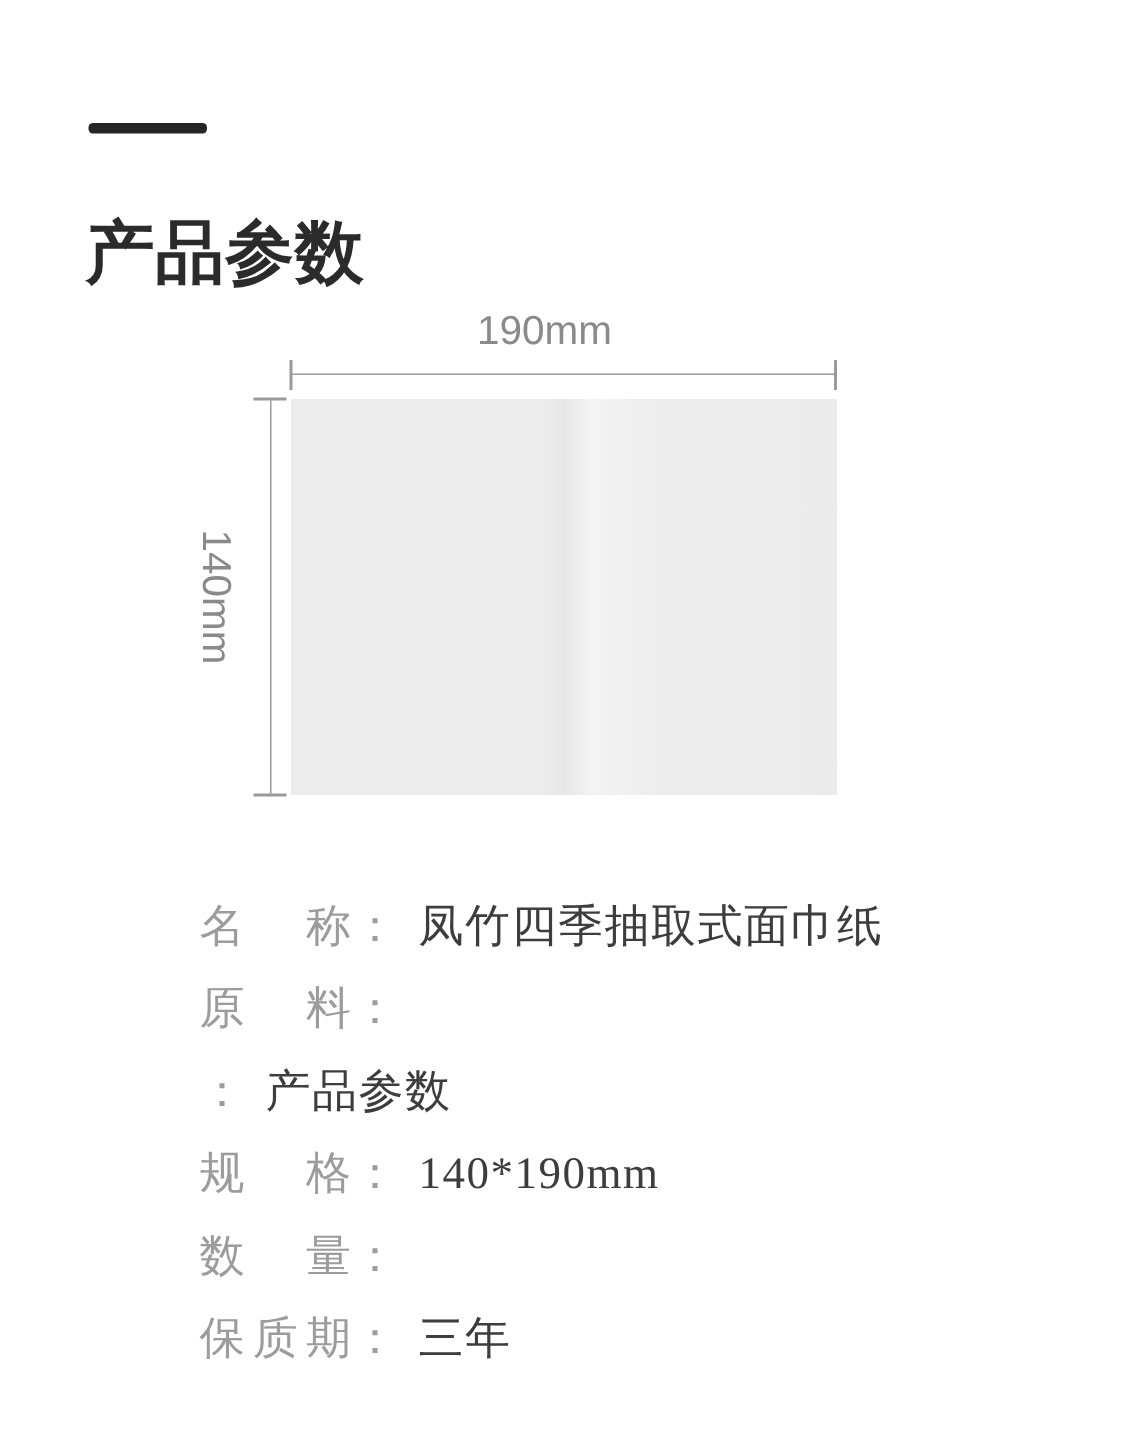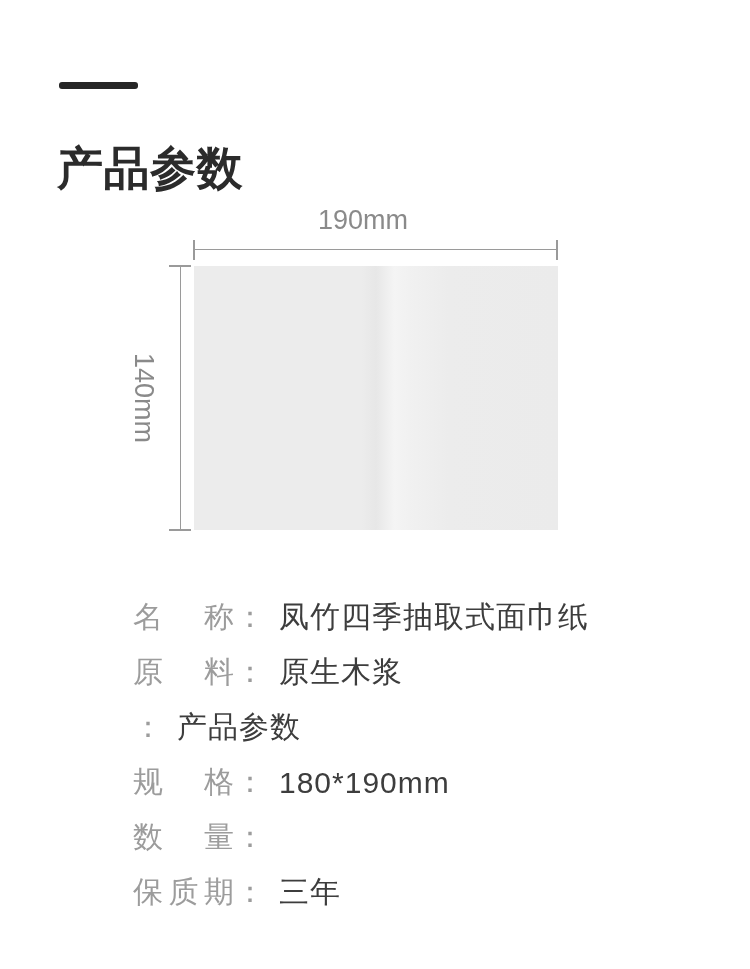--- a/index.html
+++ b/index.html
@@ -54,21 +54,21 @@
     position:absolute;left:194px;top:266px;
     width:364px;height:264px;
     background:linear-gradient(to right,
       #ececec 0%, #ececec 46%,
       #e7e7e7 50%, #f4f4f4 55%,
       #f1f1f1 59%, #ececec 70%,
       #ebebeb 100%);
   }
   
   .spec-list{
-    position:absolute;left:133px;top:590px;width:560px;
+    position:absolute;left:133px;top:590px;width:560px;font-family:Liberation Serif, serif;
   }
   .spec-row{
     display:flex;align-items:center;height:55px;
     font-size:30px;white-space:nowrap;
   }
   .spec-label{
     display:inline-block;width:102px;
     color:#9c9c9c;
     text-align:justify;text-align-last:justify;
     letter-spacing:1px;
@@ -105,32 +105,31 @@
 
     <div class="spec-row">
       <span class="spec-label">名称</span>
       <span class="spec-colon">：</span>
       <span class="spec-value">凤竹四季抽取式面巾纸</span>
     </div>
 
     <div class="spec-row">
       <span class="spec-label">原料</span>
       <span class="spec-colon">：</span>
-      <span class="spec-value">原生木浆</span>
     </div>
 
     <div class="spec-row">
       <span class="spec-colon">：</span>
       <span class="spec-value">产品参数</span>
     </div>
 
     <div class="spec-row">
       <span class="spec-label">规格</span>
       <span class="spec-colon">：</span>
-      <span class="spec-value">180*190mm</span>
+      <span class="spec-value">140*190mm</span>
     </div>
 
     <div class="spec-row">
       <span class="spec-label">数量</span>
       <span class="spec-colon">：</span>
     </div>
 
     <div class="spec-row">
       <span class="spec-label">保质期</span>
       <span class="spec-colon">：</span>

